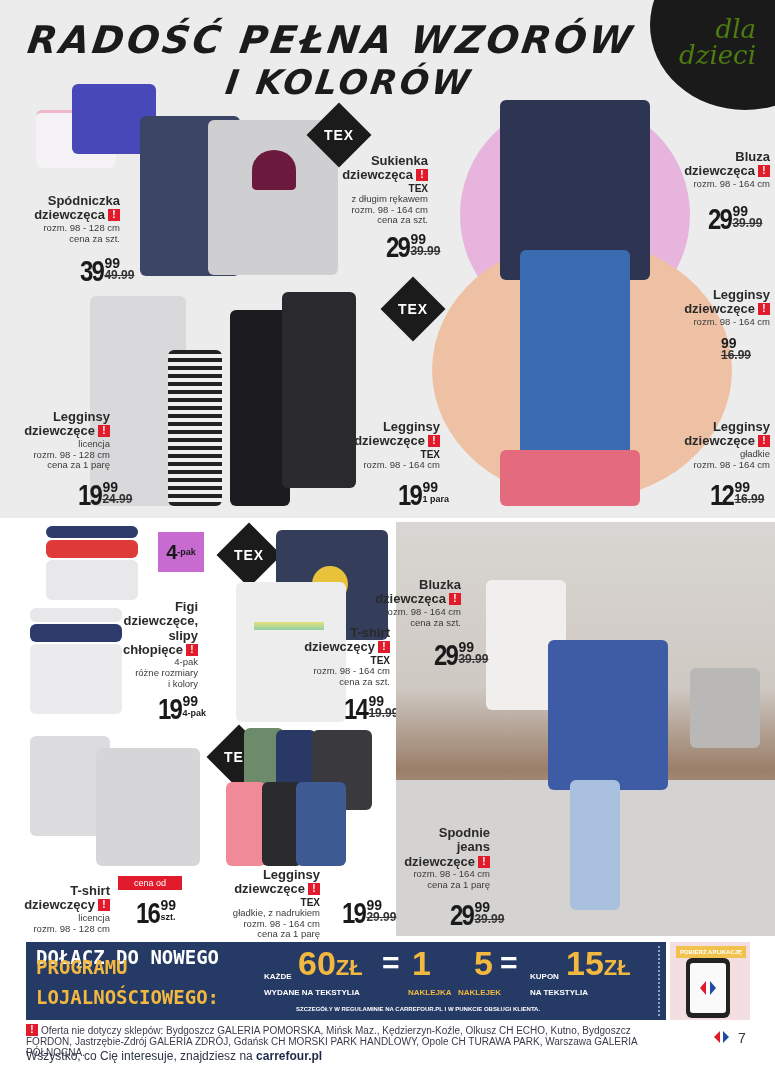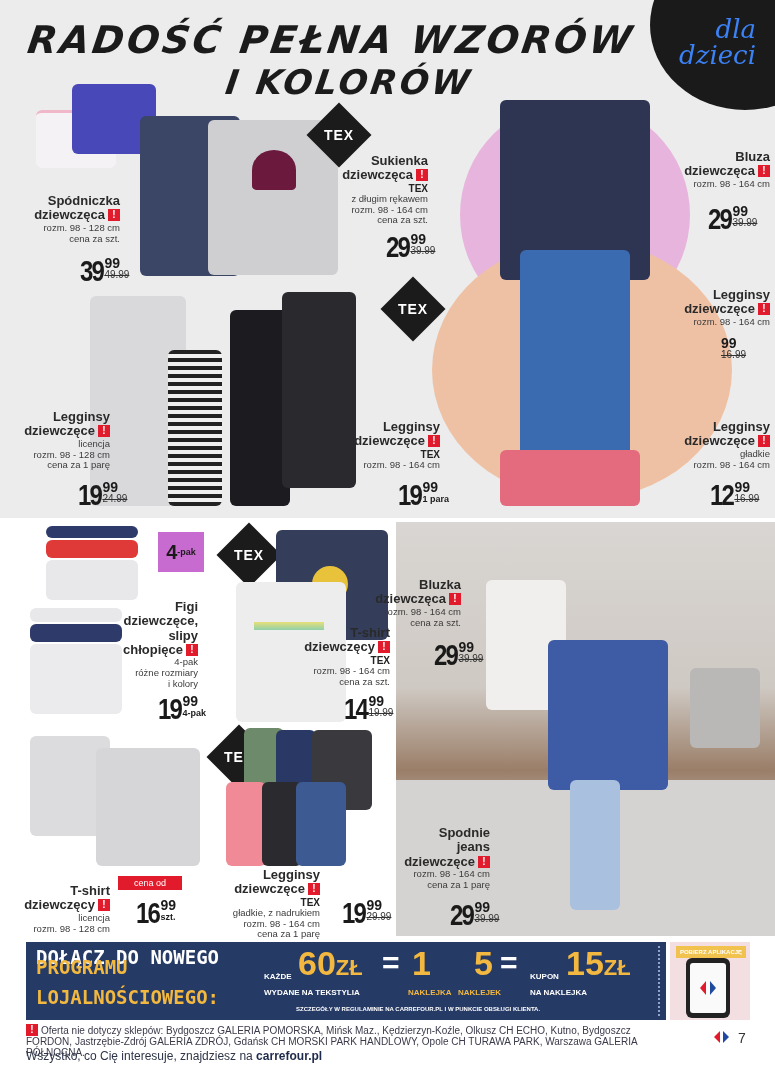--- a/index.html
+++ b/index.html
@@ -3,35 +3,35 @@
 <meta charset="utf-8">
 <style>
   * { box-sizing: border-box; margin: 0; padding: 0; }
   body { width: 775px; height: 1078px; background: #ffffff; font-family: "DejaVu Sans", sans-serif; position: relative; overflow: hidden; color: #2b2b2b; }
   .abs { position: absolute; }
   .top-panel { left: 0; top: 0; width: 775px; height: 518px; background: #ececec; }
   .headline { font-family: "DejaVu Sans", sans-serif; font-weight: 900; font-style: italic; color: #1b1b1b; letter-spacing: 3px; text-transform: uppercase; }
   .hl1 { left: 28px; top: 18px; font-size: 38px; transform: skewX(-8deg); }
   .hl2 { left: 226px; top: 62px; font-size: 34px; transform: skewX(-8deg); }
   .corner { left: 650px; top: -60px; width: 190px; height: 170px; background: #1a1a1a; border-radius: 50%; }
-  .corner-text { left: 678px; top: 16px; color: #3b82f6; font-family: "DejaVu Serif", serif; font-style: italic; font-size: 26px; line-height: 26px; text-align: right; width: 78px; }
+  .corner-text { left: 678px; top: 16px; color: #4d7c0f; font-family: "DejaVu Serif", serif; font-style: italic; font-size: 26px; line-height: 26px; text-align: right; width: 78px; }
   .circle-pink { left: 460px; top: 100px; width: 230px; height: 230px; border-radius: 50%; background: #e7b4dd; }
   .circle-peach { left: 432px; top: 240px; width: 300px; height: 260px; border-radius: 50%; background: #efc1a4; }
   .tex { width: 46px; height: 46px; background: #1b1b1b; transform: rotate(45deg); }
   .tex-label { width: 46px; height: 46px; color: #fff; font-size: 14px; font-family: "Liberation Sans", sans-serif; font-weight: bold; display: flex; align-items: center; justify-content: center; letter-spacing: 1px; }
   .prod { text-align: right; line-height: 1.1; }
   .prod .name { font-family: "Liberation Sans", sans-serif; font-weight: bold; font-size: 13px; color: #2a2a2a; }
   .prod .det { font-family: "Liberation Sans", sans-serif; font-size: 9.5px; color: #3b3b3b; line-height: 1.15; }
   .prod .tag { font-family: "Liberation Sans", sans-serif; font-weight: bold; font-size: 10px; color: #222; }
   .excl { display: inline-block; width: 12px; height: 12px; background: #e21b2c; color: #fff; font-size: 10px; font-weight: bold; text-align: center; line-height: 12px; margin-left: 3px; vertical-align: 1px; }
   .price { display: flex; align-items: flex-start; font-family: "Liberation Sans", sans-serif; color: #1a1a1a; }
   .price .big { font-size: 30px; font-weight: bold; letter-spacing: -2px; line-height: 30px; transform: scaleX(0.8); transform-origin: right; }
   .price .col { display: flex; flex-direction: column; margin-left: 1px; }
   .price .cents { font-size: 14px; font-weight: bold; line-height: 14px; }
-  .price .old { font-size: 10px; text-decoration: line-through; color: #333; line-height: 10px; }
+  .price .old { font-size: 12px; text-decoration: line-through; color: #333; line-height: 10px; font-weight: bold; }
   .price .unit { font-size: 9px; font-weight: bold; line-height: 10px; }
   .item-shape { border-radius: 6px; }
   .photo-panel { left: 396px; top: 522px; width: 379px; height: 414px; background: linear-gradient(180deg, #d9d6d3 0%, #cfc9c3 40%, #9a7e68 60%, #c8c4c0 75%, #d7d5d3 100%); }
   .rug { left: 396px; top: 780px; width: 379px; height: 156px; background: #d5d3d1; }
   .pak-badge { left: 158px; top: 532px; width: 46px; height: 40px; background: #c86bd1; display: flex; align-items: center; justify-content: center; font-family: "Liberation Sans", sans-serif; font-weight: bold; color: #1a1a1a; }
   .pak-badge .n { font-size: 20px; } .pak-badge .s { font-size: 9px; }
   .cena-od { left: 118px; top: 876px; width: 64px; height: 14px; background: #e21b2c; color: #fff; font-family: "Liberation Sans", sans-serif; font-size: 9px; text-align: center; line-height: 14px; }
   .banner { left: 26px; top: 942px; width: 640px; height: 78px; background: #263a66; }
   .banner .t { font-family: "DejaVu Sans Mono", monospace; font-weight: bold; color: #fff; font-size: 19px; line-height: 19px; letter-spacing: 0px; }
   .banner .y { color: #f2b83f; }
@@ -316,21 +316,21 @@
   <div class="abs bn-big" style="left:272px;top:4px;"><span>60</span><span style="font-size:22px">ZŁ</span></div>
   <div class="abs bn-small" style="left:238px;top:46px;text-align:center;">WYDANE NA TEKSTYLIA</div>
   <div class="abs bn-eq" style="left:356px;top:4px;">=</div>
   <div class="abs bn-big" style="left:386px;top:4px;">1</div>
   <div class="abs bn-ysmall" style="left:382px;top:46px;text-align:right;">NAKLEJKA</div>
   <div class="abs bn-big" style="left:448px;top:4px;">5</div>
   <div class="abs bn-eq" style="left:474px;top:4px;">=</div>
   <div class="abs bn-ysmall" style="left:432px;top:46px;">NAKLEJEK</div>
   <div class="abs bn-small" style="left:504px;top:30px;">KUPON</div>
   <div class="abs bn-big" style="left:540px;top:4px;"><span>15</span><span style="font-size:22px">ZŁ</span></div>
-  <div class="abs bn-small" style="left:504px;top:46px;">NA NAKLEJKA</div>
+  <div class="abs bn-small" style="left:504px;top:46px;">NA TEKSTYLIA</div>
   <div class="abs" style="left:270px;top:64px;font-family:'Liberation Sans',sans-serif;font-weight:bold;color:#fff;font-size:6px;white-space:nowrap;">SZCZEGÓŁY W REGULAMINIE NA CARREFOUR.PL I W PUNKCIE OBSŁUGI KLIENTA.</div>
   <div class="abs" style="left:632px;top:4px;width:0;height:70px;border-left:2px dotted #8fa4cf;"></div>
 </div>
 <div class="abs app-box"></div>
 <div class="abs app-tag">POBIERZ APLIKACJĘ</div>
 <div class="abs phone"></div>
 <div class="abs phone-screen">
   <svg width="36" height="50" viewBox="0 0 36 50">
     <path d="M16 18 L10 25 L16 32 Z" fill="#e21b2c"></path>
     <path d="M20 18 L26 25 L20 32 Z" fill="#1f4aa0"></path>

